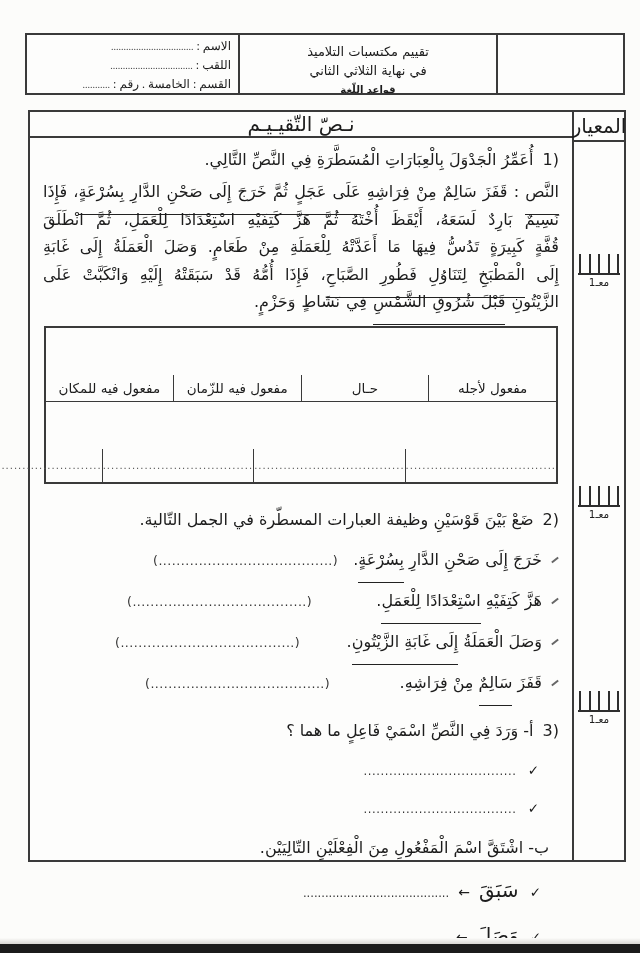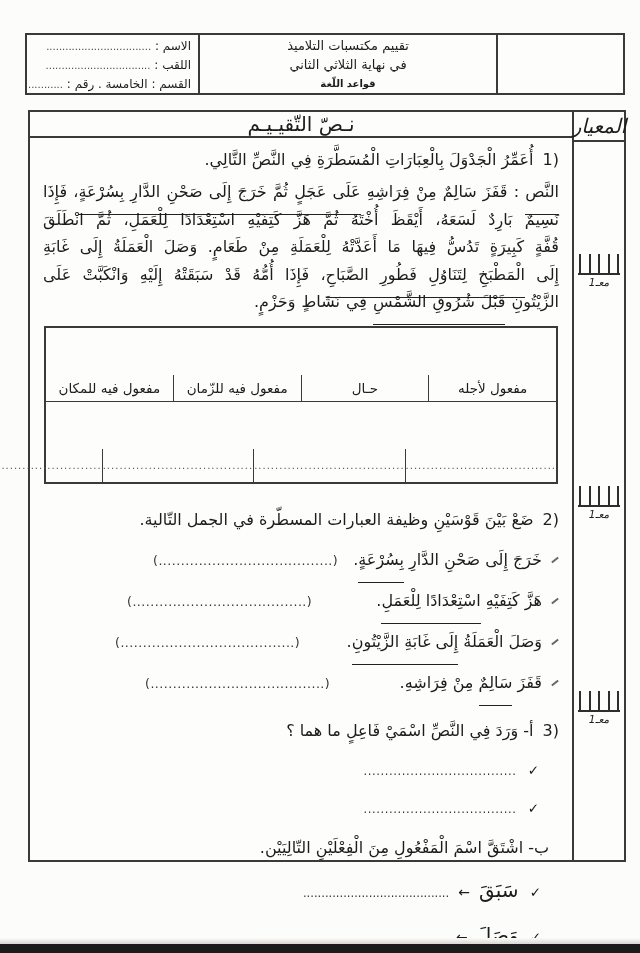--- a/index.html
+++ b/index.html
@@ -12,33 +12,33 @@
     position:relative;width:640px;height:953px;background:#fcfcfa;overflow:hidden;
   }
   
   .header-table{
     position:absolute;top:33px;left:25px;width:600px;height:62px;
     border:2px solid #3a3a3a;display:flex;direction:rtl;background:#fdfdfc;
     box-sizing:border-box;
   }
   .hcell{box-sizing:border-box;overflow:hidden;}
   .hcell-empty{width:127px;border-left:2px solid #3a3a3a;}
-  .hcell-title{width:298px;border-left:2px solid #3a3a3a;text-align:center;padding-top:1px;}
-  .hcell-fields{flex:1;padding:2px 7px 0;}
+  .hcell-title{width:258px;border-left:2px solid #3a3a3a;text-align:center;padding-top:7px;}
+  .hcell-fields{flex:1;padding:2px 7px 0;font-family:Liberation Serif, serif;}
   .title-line{font-size:13px;line-height:19px;white-space:nowrap;}
   .title-line.bold{font-weight:bold;font-size:10px;}
   .field-line{font-size:12px;line-height:19px;white-space:nowrap;}
   .field-dots{font-size:10px;letter-spacing:.5px;color:#444;}
   
   .main-table{
     position:absolute;top:110px;left:28px;width:598px;height:752px;
     border:2px solid #3a3a3a;display:flex;direction:rtl;background:#fdfdfc;
     box-sizing:border-box;
   }
-  .criteria-col{width:52px;border-left:2px solid #3a3a3a;box-sizing:border-box;display:flex;flex-direction:column;font-style:italic;}
+  .criteria-col{width:52px;border-left:2px solid #3a3a3a;box-sizing:border-box;display:flex;flex-direction:column;}
   .body-col{flex:1;box-sizing:border-box;display:flex;flex-direction:column;min-width:0;}
   .col-header{
     height:30px;border-bottom:2px solid #3a3a3a;display:flex;align-items:center;justify-content:center;
     font-size:20px;box-sizing:border-box;
   }
   .criteria-body{position:relative;flex:1;}
   .criteria-mark{position:absolute;left:0;right:0;text-align:center;}
   .criteria-mark.m1{top:112px}.criteria-mark.m2{top:344px}.criteria-mark.m3{top:549px}
   .comb{
     width:42px;height:21px;margin:0 auto;border-bottom:2px solid #2e2e2e;

